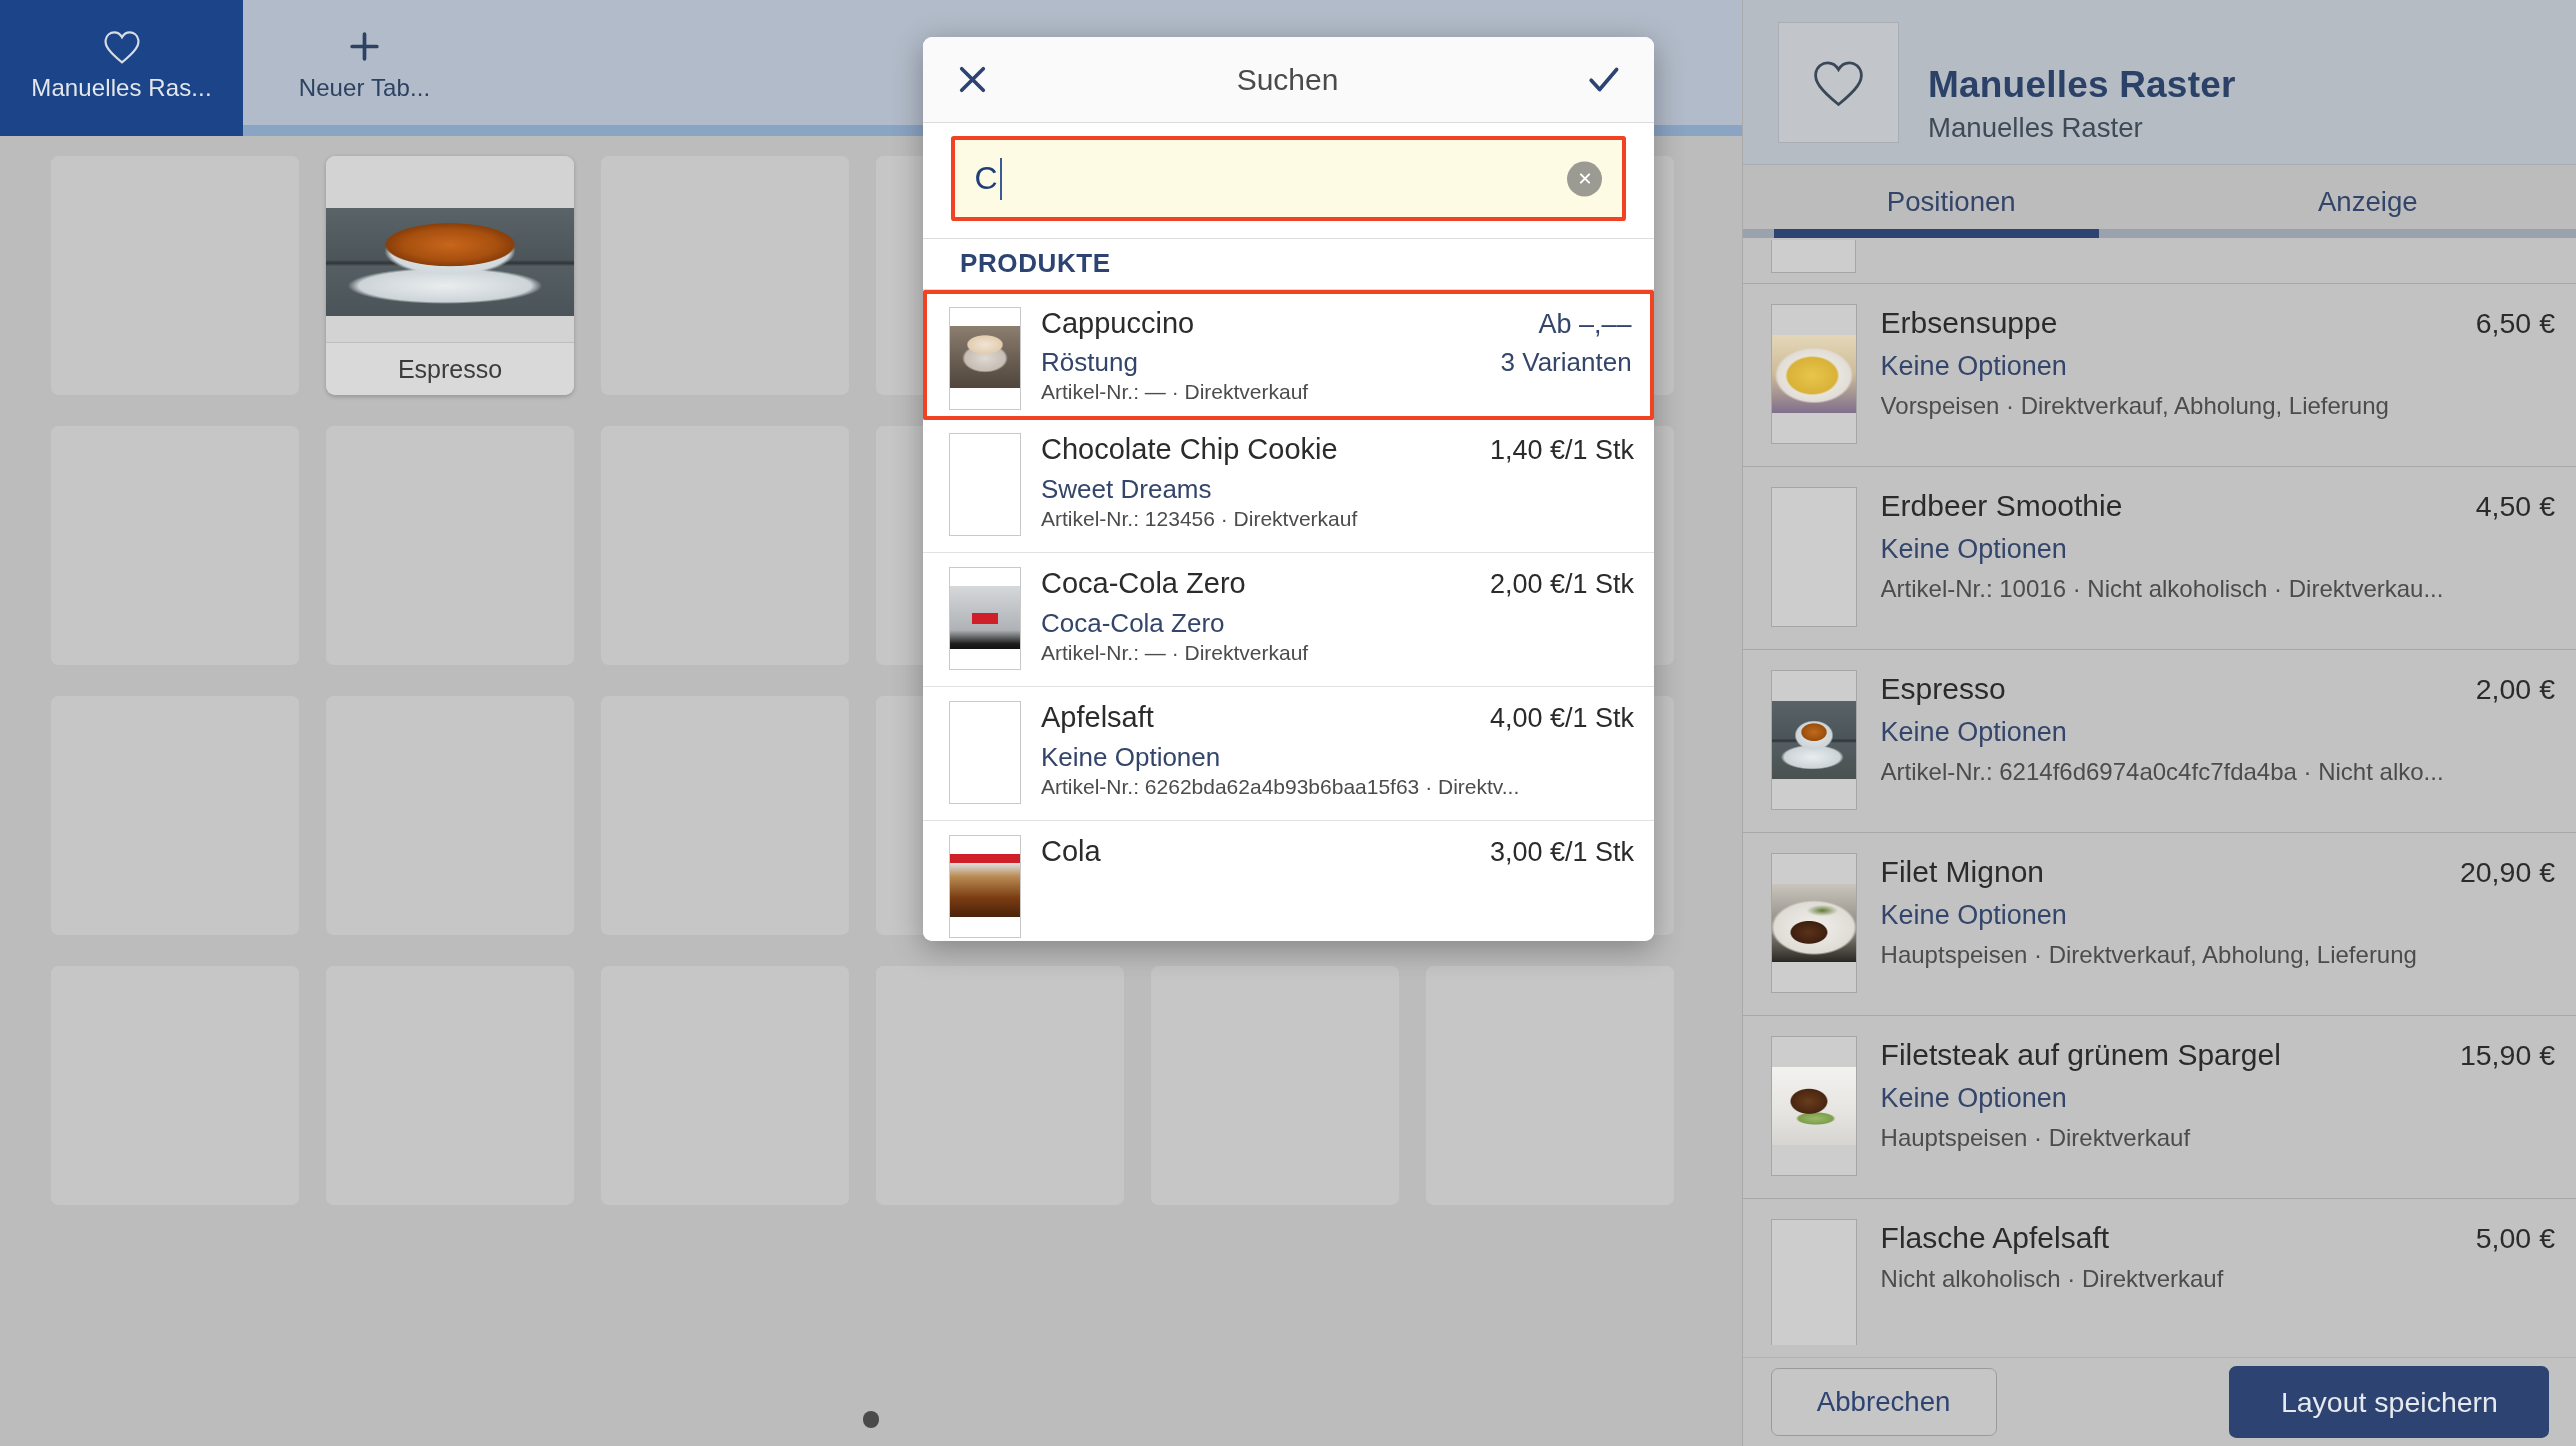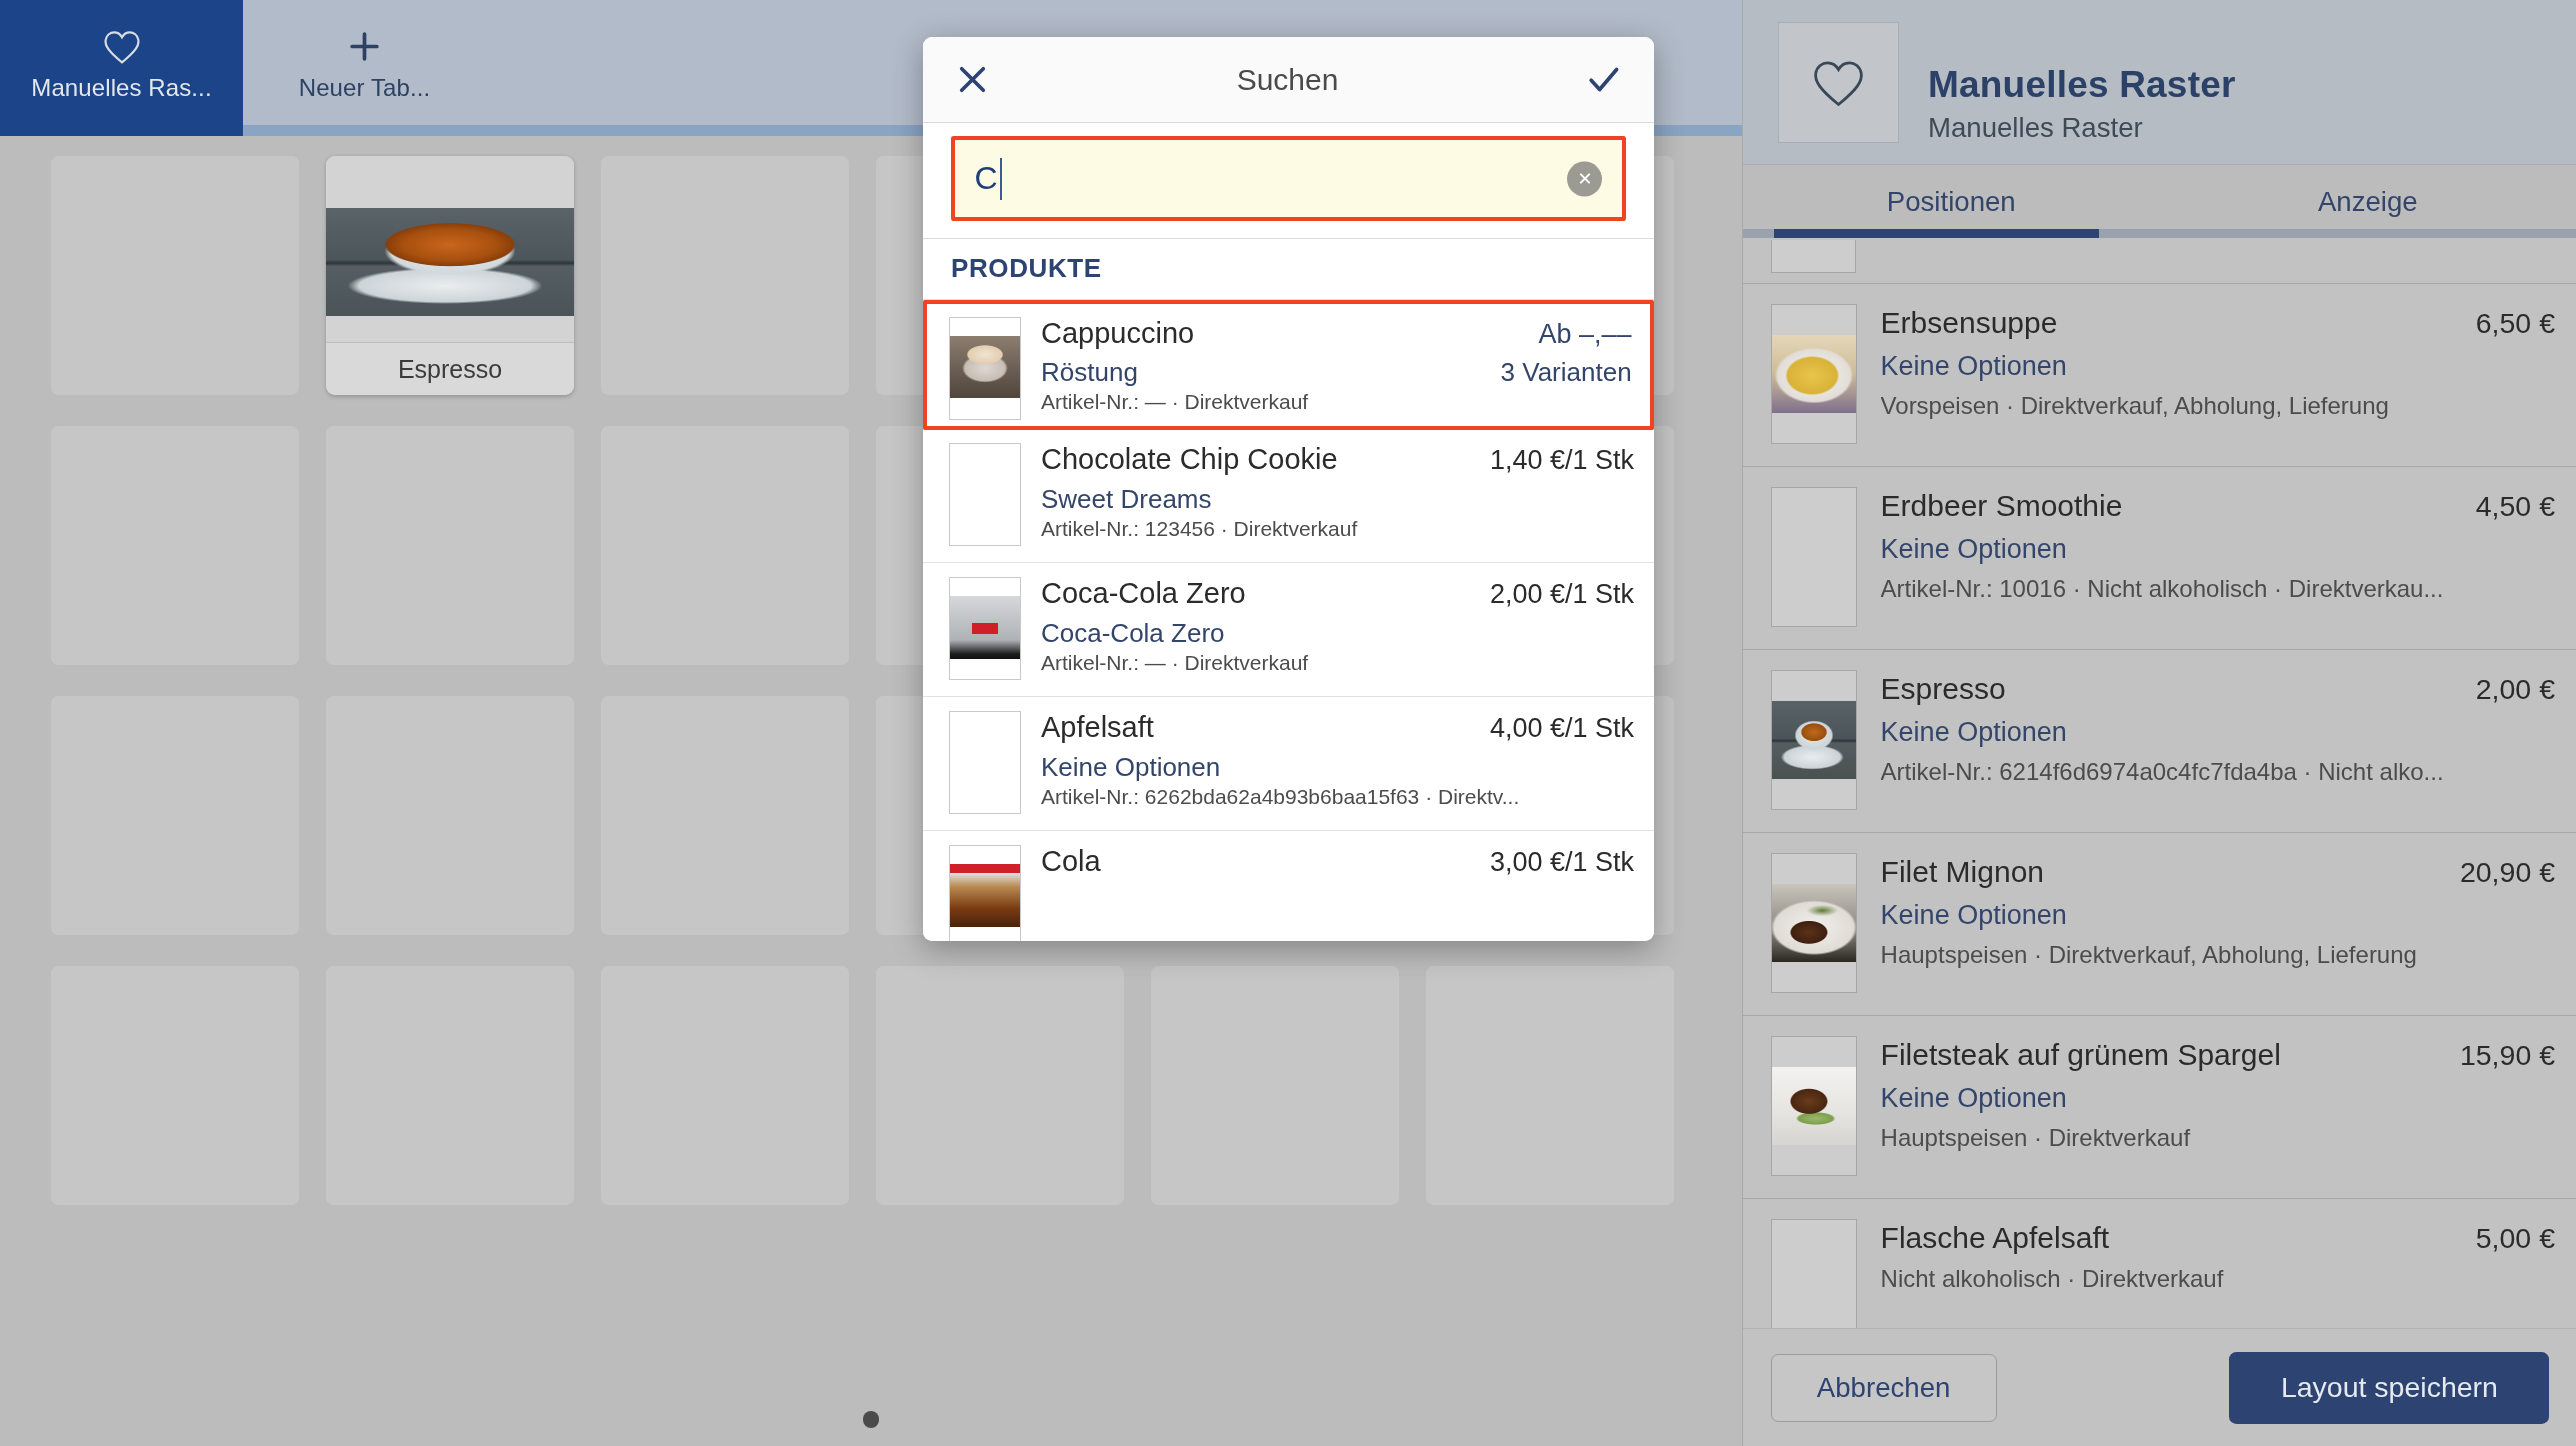--- a/index.html
+++ b/index.html
@@ -192,21 +192,21 @@
   }
   .sb-row .price { font-size: 28.5px; color: #2b2b2b; white-space: nowrap; }
   .sb-row .opts { font-size: 27px; color: #33456a; margin-top: 11px; }
   .sb-row .meta {
     font-size: 24px; color: #4c4c4c; margin-top: 10px;
     white-space: nowrap; overflow: hidden; text-overflow: ellipsis;
   }
 
   #sb-footer {
     position: absolute; left: 0; bottom: 0;
-    width: 834px; height: 118px;
+    width: 834px; height: 89px;
     background: #c2c2c2;
     border-top: 0.9px solid #b2b2b2;
     display: flex; align-items: center; justify-content: space-between;
     padding: 0 27.6px;
   }
   #btn-cancel {
     width: 226px; height: 68px;
     border: 0.9px solid #9a9a9a; border-radius: 7.3px;
     background: #c6c6c6; color: #2d4472; font-size: 27.6px;
     display: flex; align-items: center; justify-content: center;
@@ -271,25 +271,25 @@
     transform: translateY(-50%);
     width: 35px; height: 35px; border-radius: 50%;
     background: #9b9b93;
     display: flex; align-items: center; justify-content: center;
     cursor: pointer;
   }
   #dlg-clear svg { display: block; }
 
   #dlg-section {
     flex: none;
-    height: 62px;
+    height: 52px;
     border-top: 0.9px solid #dedede;
     border-bottom: 0.9px solid #dedede;
     display: flex; align-items: center;
-    padding-left: 28px;
+    padding-left: 37px;
     font-size: 26px; font-weight: 700; color: #2d4472;
     letter-spacing: 0.6px;
   }
 
   #dlg-results { flex: 1; overflow: hidden; background: #fff; }
   .res-row {
     position: relative;
     height: 134px;
     padding: 14.7px 20px 0 26px;
     border-bottom: 0.9px solid #e2e2e2;

